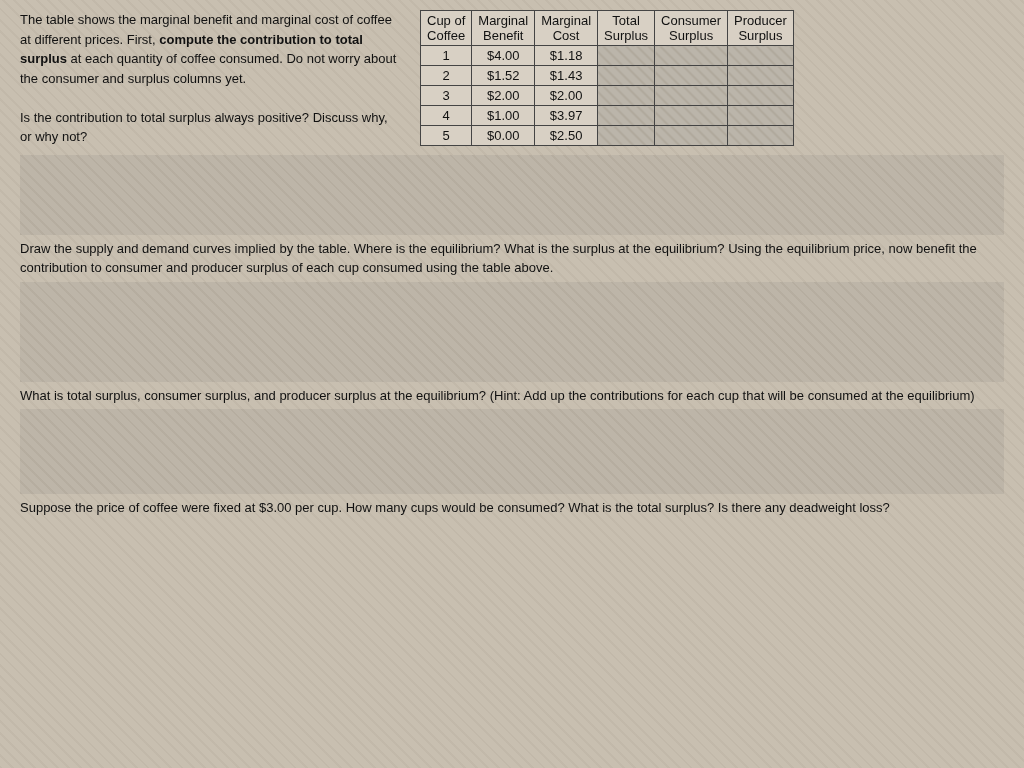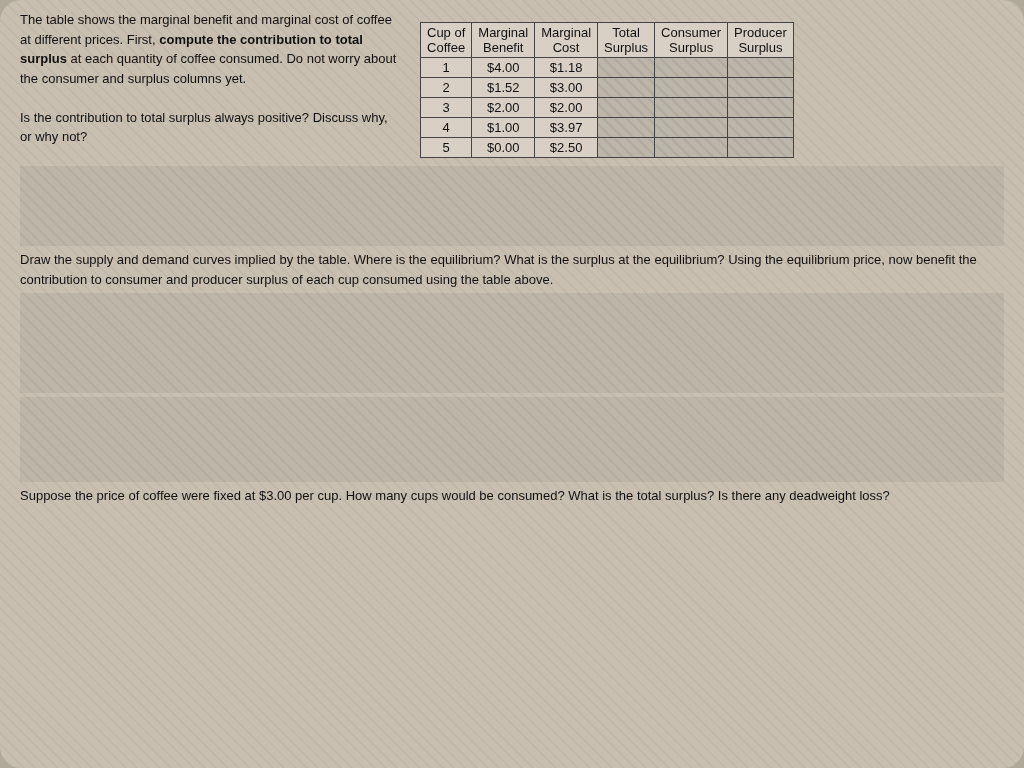--- a/index.html
+++ b/index.html
@@ -25,21 +25,20 @@
       background-image: 
         repeating-linear-gradient(
           45deg,
           rgba(180,170,155,0.3) 0px,
           rgba(180,170,155,0.3) 2px,
           transparent 2px,
           transparent 8px
         );
       padding: 10px 20px;
       position: relative;
-      border-radius: 21px;
     }
 
     .top-section {
       display: flex;
       flex-direction: row;
       gap: 20px;
       margin-bottom: 8px;
     }
 
     .intro-text {
@@ -48,21 +47,20 @@
       line-height: 1.5;
       color: #111;
     }
 
     .intro-text .bold {
       font-weight: bold;
     }
 
     .table-container {
       flex: 1;
-      margin-top: 12px;
     }
 
     table {
       border-collapse: collapse;
       border: 1px solid #333;
       font-size: 13px;
       background: #d8d0c4;
     }
 
     table th, table td {
@@ -152,21 +150,21 @@
               <td>1</td>
               <td>$4.00</td>
               <td>$1.18</td>
               <td style="background-color: rgb(187, 181, 170); background-image: repeating-linear-gradient(45deg, rgba(150, 140, 125, 0.3) 0px, rgba(150, 140, 125, 0.3) 2px, transparent 2px, transparent 8px);"></td>
               <td style="background-color: rgb(187, 181, 170); background-image: repeating-linear-gradient(45deg, rgba(150, 140, 125, 0.3) 0px, rgba(150, 140, 125, 0.3) 2px, transparent 2px, transparent 8px);"></td>
               <td style="background-color: rgb(187, 181, 170); background-image: repeating-linear-gradient(45deg, rgba(150, 140, 125, 0.3) 0px, rgba(150, 140, 125, 0.3) 2px, transparent 2px, transparent 8px);"></td>
             </tr>
             <tr>
               <td>2</td>
               <td>$1.52</td>
-              <td>$3.00</td>
+              <td>$1.43</td>
               <td style="background-color: rgb(187, 181, 170); background-image: repeating-linear-gradient(45deg, rgba(150, 140, 125, 0.3) 0px, rgba(150, 140, 125, 0.3) 2px, transparent 2px, transparent 8px);"></td>
               <td style="background-color: rgb(187, 181, 170); background-image: repeating-linear-gradient(45deg, rgba(150, 140, 125, 0.3) 0px, rgba(150, 140, 125, 0.3) 2px, transparent 2px, transparent 8px);"></td>
               <td style="background-color: rgb(187, 181, 170); background-image: repeating-linear-gradient(45deg, rgba(150, 140, 125, 0.3) 0px, rgba(150, 140, 125, 0.3) 2px, transparent 2px, transparent 8px);"></td>
             </tr>
             <tr>
               <td>3</td>
               <td>$2.00</td>
               <td>$2.00</td>
               <td style="background-color: rgb(187, 181, 170); background-image: repeating-linear-gradient(45deg, rgba(150, 140, 125, 0.3) 0px, rgba(150, 140, 125, 0.3) 2px, transparent 2px, transparent 8px);"></td>
               <td style="background-color: rgb(187, 181, 170); background-image: repeating-linear-gradient(45deg, rgba(150, 140, 125, 0.3) 0px, rgba(150, 140, 125, 0.3) 2px, transparent 2px, transparent 8px);"></td>
@@ -195,20 +193,23 @@
   </div>
 
   <div class="answer-box"></div>
 
   <div class="section-block">
     <p class="question-text">Draw the supply and demand curves implied by the table. Where is the equilibrium? What is the surplus at the equilibrium? Using the equilibrium price, now benefit the contribution to consumer and producer surplus of each cup consumed using the table above.</p>
   </div>
 
   <div class="answer-box answer-box-large"></div>
 
+  <div class="section-block">
+    <p class="question-text">What is total surplus, consumer surplus, and producer surplus at the equilibrium? (Hint: Add up the contributions for each cup that will be consumed at the equilibrium)</p>
+  </div>
 
   <div class="answer-box answer-box-medium"></div>
 
   <div class="section-block">
     <p class="question-text">Suppose the price of coffee were fixed at $3.00 per cup. How many cups would be consumed? What is the total surplus? Is there any deadweight loss?</p>
   </div>
 
 </div>
 
 </body></html>

